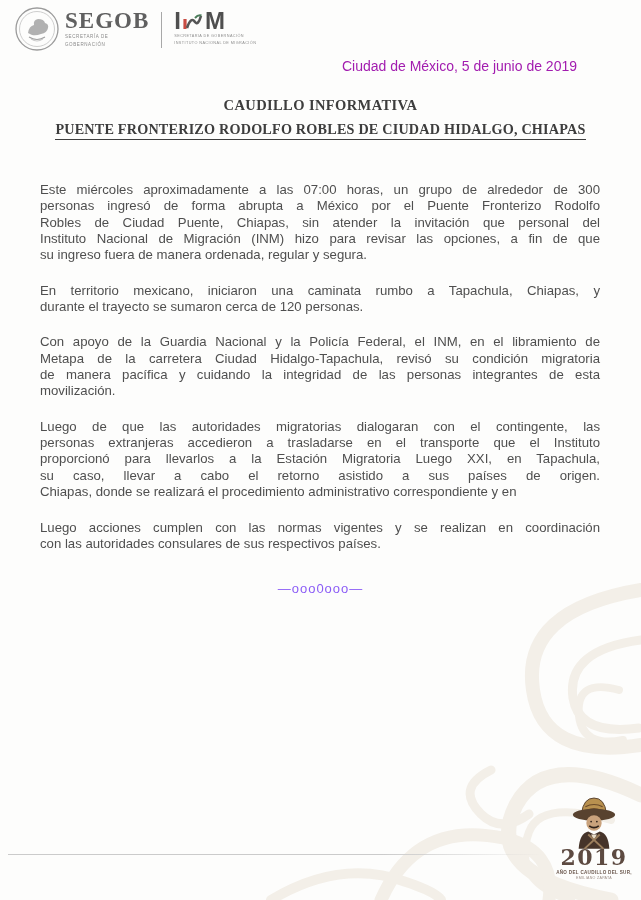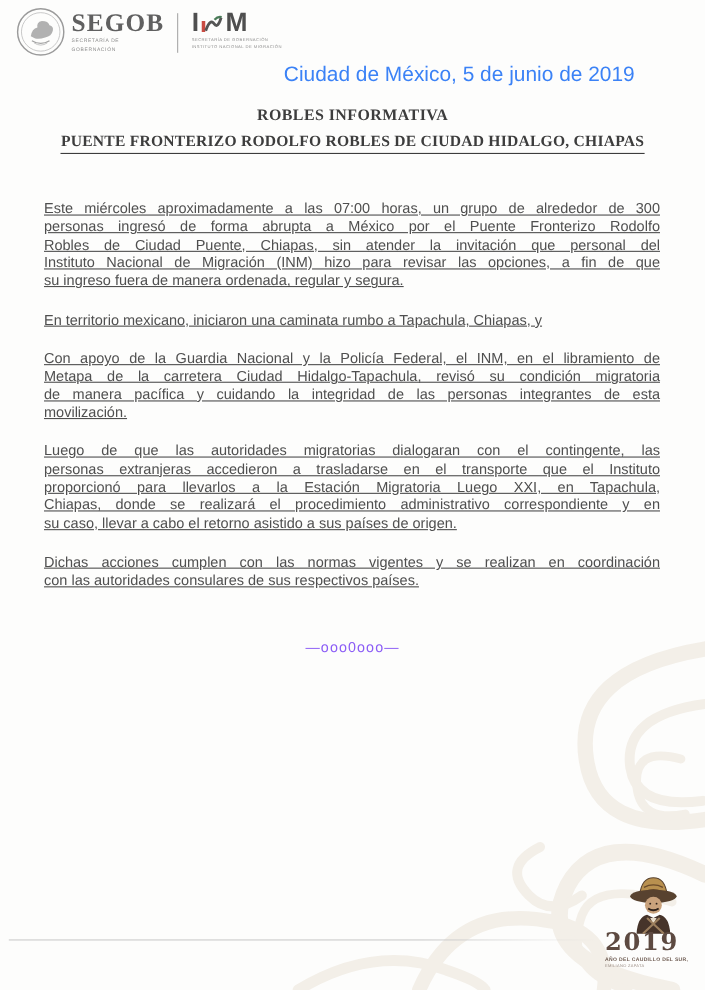--- a/index.html
+++ b/index.html
@@ -24,52 +24,52 @@
   .inm-row{display:flex;align-items:flex-end;}
   .inm-letter{
     font-family:"Liberation Sans",sans-serif;font-weight:bold;
     font-size:24px;line-height:22px;color:#4f4f4f;
   }
   .inm-bird{width:22px;height:20px;margin:0 1px;}
   .inm-sub{font-size:3.8px;color:#8f8f8f;letter-spacing:.4px;line-height:4.8px;margin-top:2px;}
   
   .date-line{
     position:absolute;top:58px;right:64px;
-    font-size:19px;color:#3b82f6;
+    font-size:14px;color:#a21caf;
   }
   .doc-title{
     position:absolute;top:97px;left:0;width:100%;text-align:center;
     font-family:"Liberation Serif",serif;font-weight:bold;
     font-size:14.5px;color:#3d3d3d;letter-spacing:.4px;
   }
   .doc-subtitle{
     position:absolute;top:121px;left:0;width:100%;text-align:center;
     font-family:"Liberation Serif",serif;font-weight:bold;
     font-size:14.2px;color:#3d3d3d;letter-spacing:.2px;
   }
   .doc-subtitle span{display:inline-block;border-bottom:1.3px solid #3d3d3d;padding-bottom:1px;}
   
   .body-text{
     position:absolute;left:40px;top:182px;width:560px;
-    font-size:13.2px;line-height:16.35px;color:#4f4f4f;text-decoration:underline;
+    font-size:13.2px;line-height:16.35px;color:#4f4f4f;
   }
   .para{margin:0 0 19px 0;}
   .jline{text-align:justify;text-align-last:justify;}
   .para .jline:last-child{text-align-last:left;}
   .end-mark{
     position:absolute;top:581px;left:0;width:100%;text-align:center;
     font-size:13px;color:#8b5cf6;letter-spacing:1px;
   }
   
   .footer-rule{
     position:absolute;top:854px;left:8px;width:535px;height:1px;
     background:linear-gradient(to right,#cbcbcb 0%,#cbcbcb 70%,rgba(203,203,203,0) 100%);
   }
   .year-logo{
-    position:absolute;top:795px;right:3px;width:88px;
+    position:absolute;top:795px;right:3px;width:88px;text-align:center;
   }
   .zapata{width:46px;height:54px;display:block;margin:0 auto;}
   .year-num{
     font-family:"DejaVu Serif",serif;font-weight:bold;
     font-size:22px;line-height:20px;color:#5d4a41;letter-spacing:1.5px;margin-top:-2px;
   }
   .year-cap1{font-size:4.6px;font-weight:bold;color:#6b584e;letter-spacing:.3px;margin-top:3px;}
   .year-cap2{font-size:3.6px;color:#9a8c84;letter-spacing:.3px;margin-top:1px;}
   
   .watermark{position:absolute;right:0;bottom:0;width:430px;height:330px;}
@@ -116,51 +116,52 @@
         </svg>
         <span class="inm-letter">M</span>
       </div>
       <div class="inm-sub">SECRETARÍA DE GOBERNACIÓN</div>
       <div class="inm-sub">INSTITUTO NACIONAL DE MIGRACIÓN</div>
     </div>
   </div>
 
   <div class="date-line">Ciudad de México, 5 de junio de 2019</div>
 
-  <div class="doc-title">ROBLES INFORMATIVA</div>
+  <div class="doc-title">CAUDILLO INFORMATIVA</div>
   <div class="doc-subtitle">
     <span>PUENTE FRONTERIZO RODOLFO ROBLES DE CIUDAD HIDALGO, CHIAPAS</span>
   </div>
 
   <div class="body-text">
     <div class="para">
         <div class="jline">Este miércoles aproximadamente a las 07:00 horas, un grupo de alrededor de 300</div>
         <div class="jline">personas ingresó de forma abrupta a México por el Puente Fronterizo Rodolfo</div>
         <div class="jline">Robles de Ciudad Puente, Chiapas, sin atender la invitación que personal del</div>
         <div class="jline">Instituto Nacional de Migración (INM) hizo para revisar las opciones, a fin de que</div>
         <div class="jline">su ingreso fuera de manera ordenada, regular y segura.</div>
       </div>
     <div class="para">
         <div class="jline">En territorio mexicano, iniciaron una caminata rumbo a Tapachula, Chiapas, y</div>
+        <div class="jline">durante el trayecto se sumaron cerca de 120 personas.</div>
       </div>
     <div class="para">
         <div class="jline">Con apoyo de la Guardia Nacional y la Policía Federal, el INM, en el libramiento de</div>
         <div class="jline">Metapa de la carretera Ciudad Hidalgo-Tapachula, revisó su condición migratoria</div>
         <div class="jline">de manera pacífica y cuidando la integridad de las personas integrantes de esta</div>
         <div class="jline">movilización.</div>
       </div>
     <div class="para">
         <div class="jline">Luego de que las autoridades migratorias dialogaran con el contingente, las</div>
         <div class="jline">personas extranjeras accedieron a trasladarse en el transporte que el Instituto</div>
         <div class="jline">proporcionó para llevarlos a la Estación Migratoria Luego XXI, en Tapachula,</div>
+        <div class="jline">su caso, llevar a cabo el retorno asistido a sus países de origen.</div>
         <div class="jline">Chiapas, donde se realizará el procedimiento administrativo correspondiente y en</div>
-        <div class="jline">su caso, llevar a cabo el retorno asistido a sus países de origen.</div>
       </div>
     <div class="para">
-        <div class="jline">Dichas acciones cumplen con las normas vigentes y se realizan en coordinación</div>
+        <div class="jline">Luego acciones cumplen con las normas vigentes y se realizan en coordinación</div>
         <div class="jline">con las autoridades consulares de sus respectivos países.</div>
       </div>
   </div>
 
   <div class="end-mark">—ooo0ooo—</div>
 
   <div class="footer-rule"></div>
 
   <div class="year-logo">
     <svg class="zapata" viewBox="0 0 48 56">

